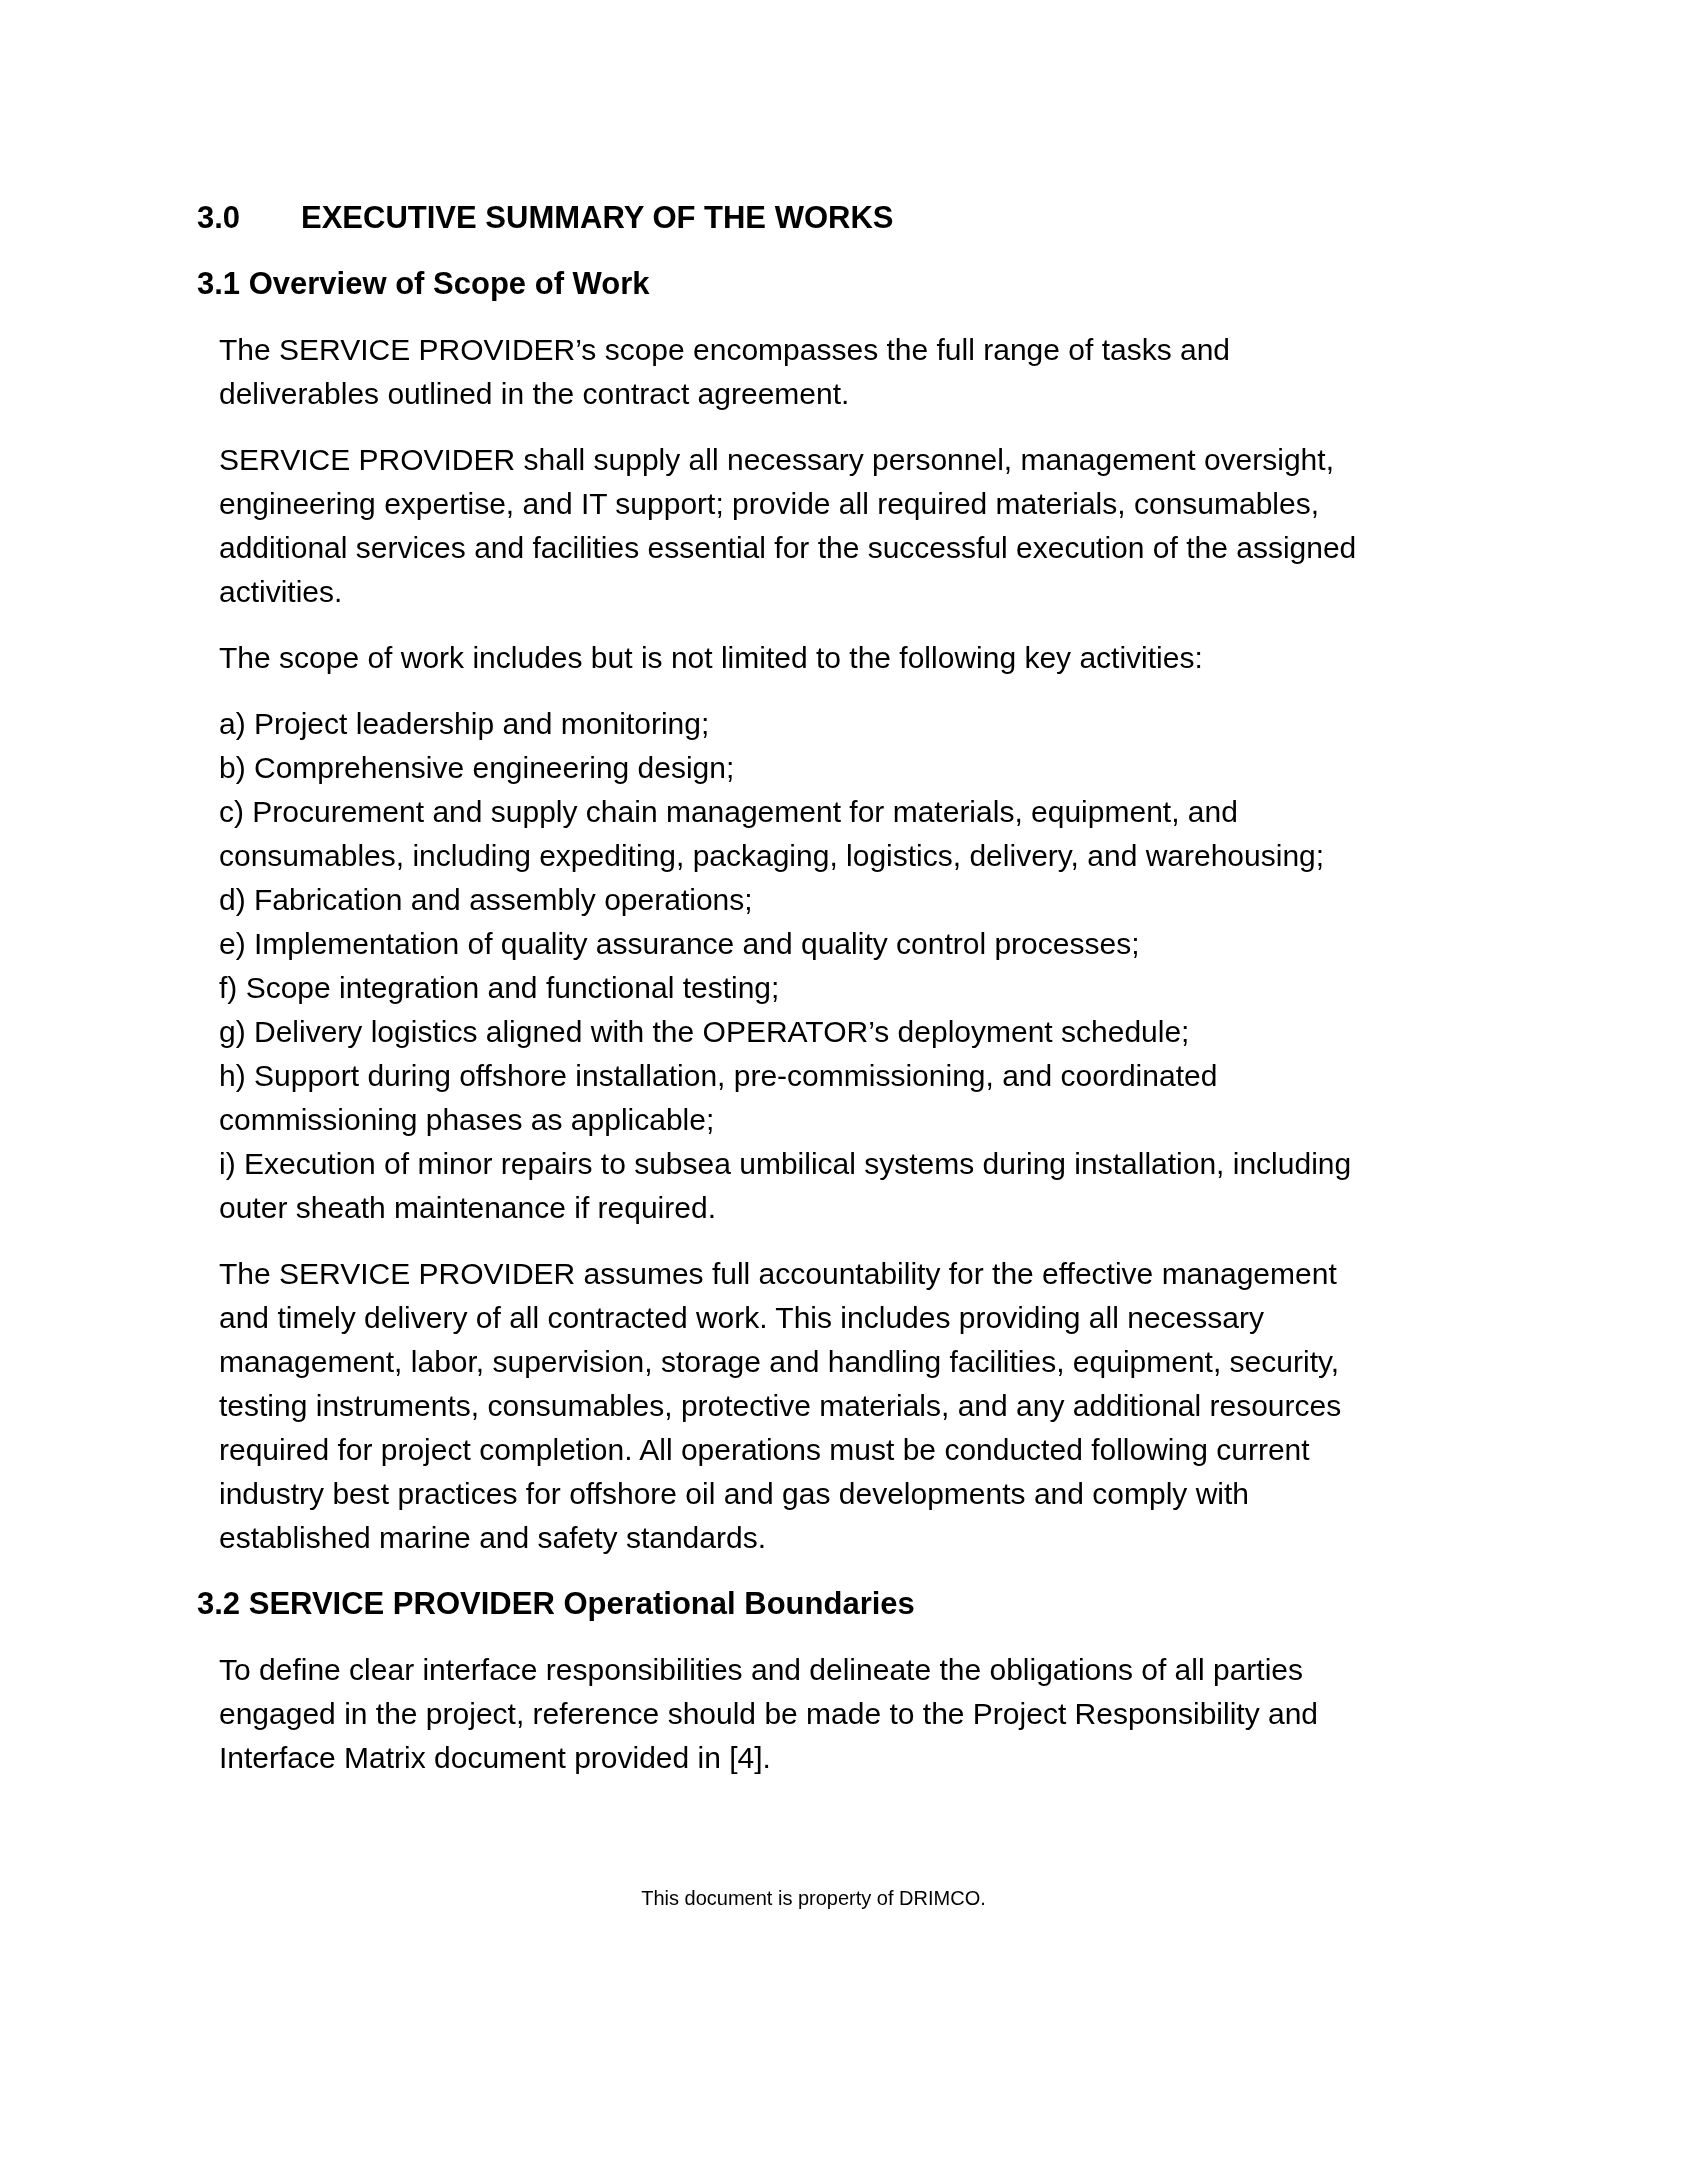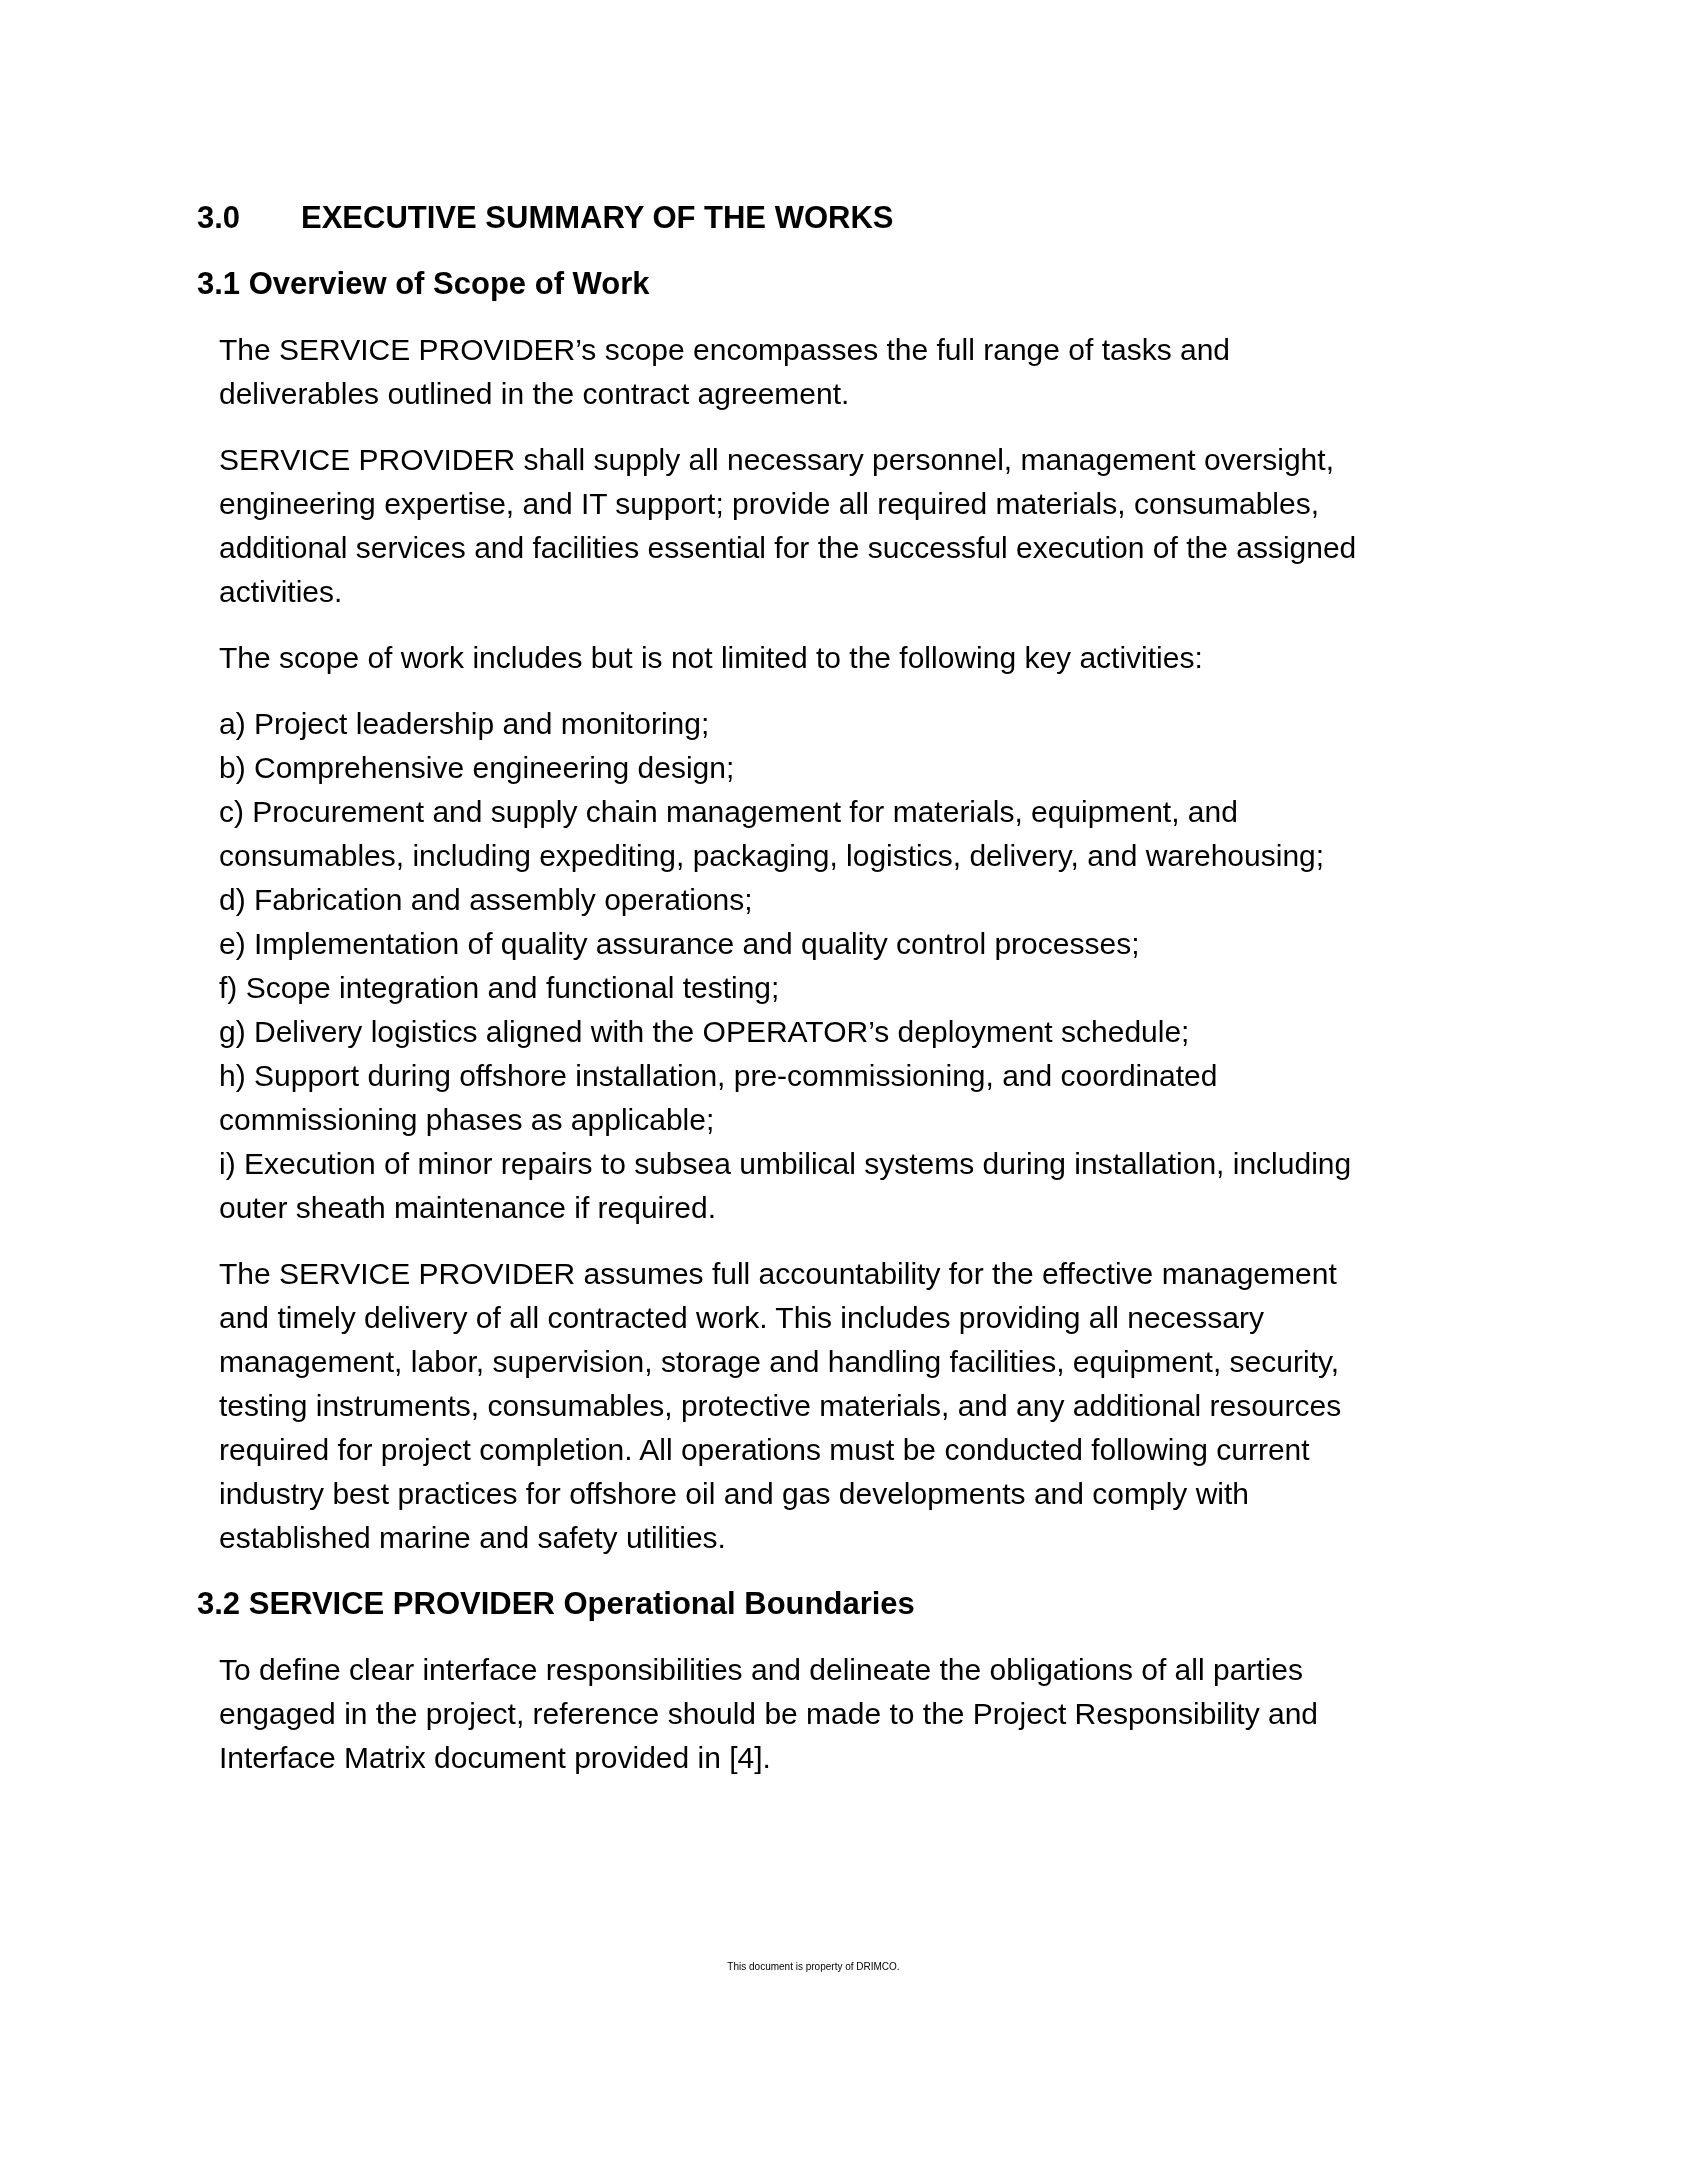--- a/index.html
+++ b/index.html
@@ -37,24 +37,24 @@
     width: 104px;
   }
   .line {
     display: block;
     white-space: pre-wrap;
     margin-left: 22px;
   }
   .footer {
     position: absolute;
     left: 0;
-    top: 1957px;
+    top: 1888px;
     width: 100%;
     text-align: center;
-    font-size: 10px;
+    font-size: 20px;
     line-height: 20px;
     color: #000000;
   }
 </style>
 </head>
 <body>
 
 <div class="page">
   <main class="content">
 
@@ -93,21 +93,21 @@
         <span class="line">outer sheath maintenance if required.</span>
       </p>
 
     <p>
         <span class="line">The SERVICE PROVIDER assumes full accountability for the effective management</span>
         <span class="line">and timely delivery of all contracted work. This includes providing all necessary</span>
         <span class="line">management, labor, supervision, storage and handling facilities, equipment, security,</span>
         <span class="line">testing instruments, consumables, protective materials, and any additional resources</span>
         <span class="line">required for project completion. All operations must be conducted following current</span>
         <span class="line">industry best practices for offshore oil and gas developments and comply with</span>
-        <span class="line">established marine and safety utilities.</span>
+        <span class="line">established marine and safety standards.</span>
       </p>
 
     <h2 class="h">3.2 SERVICE PROVIDER Operational Boundaries</h2>
 
     <p>
         <span class="line">To define clear interface responsibilities and delineate the obligations of all parties</span>
         <span class="line">engaged in the project, reference should be made to the Project Responsibility and</span>
         <span class="line">Interface Matrix document provided in [4].</span>
       </p>
 

